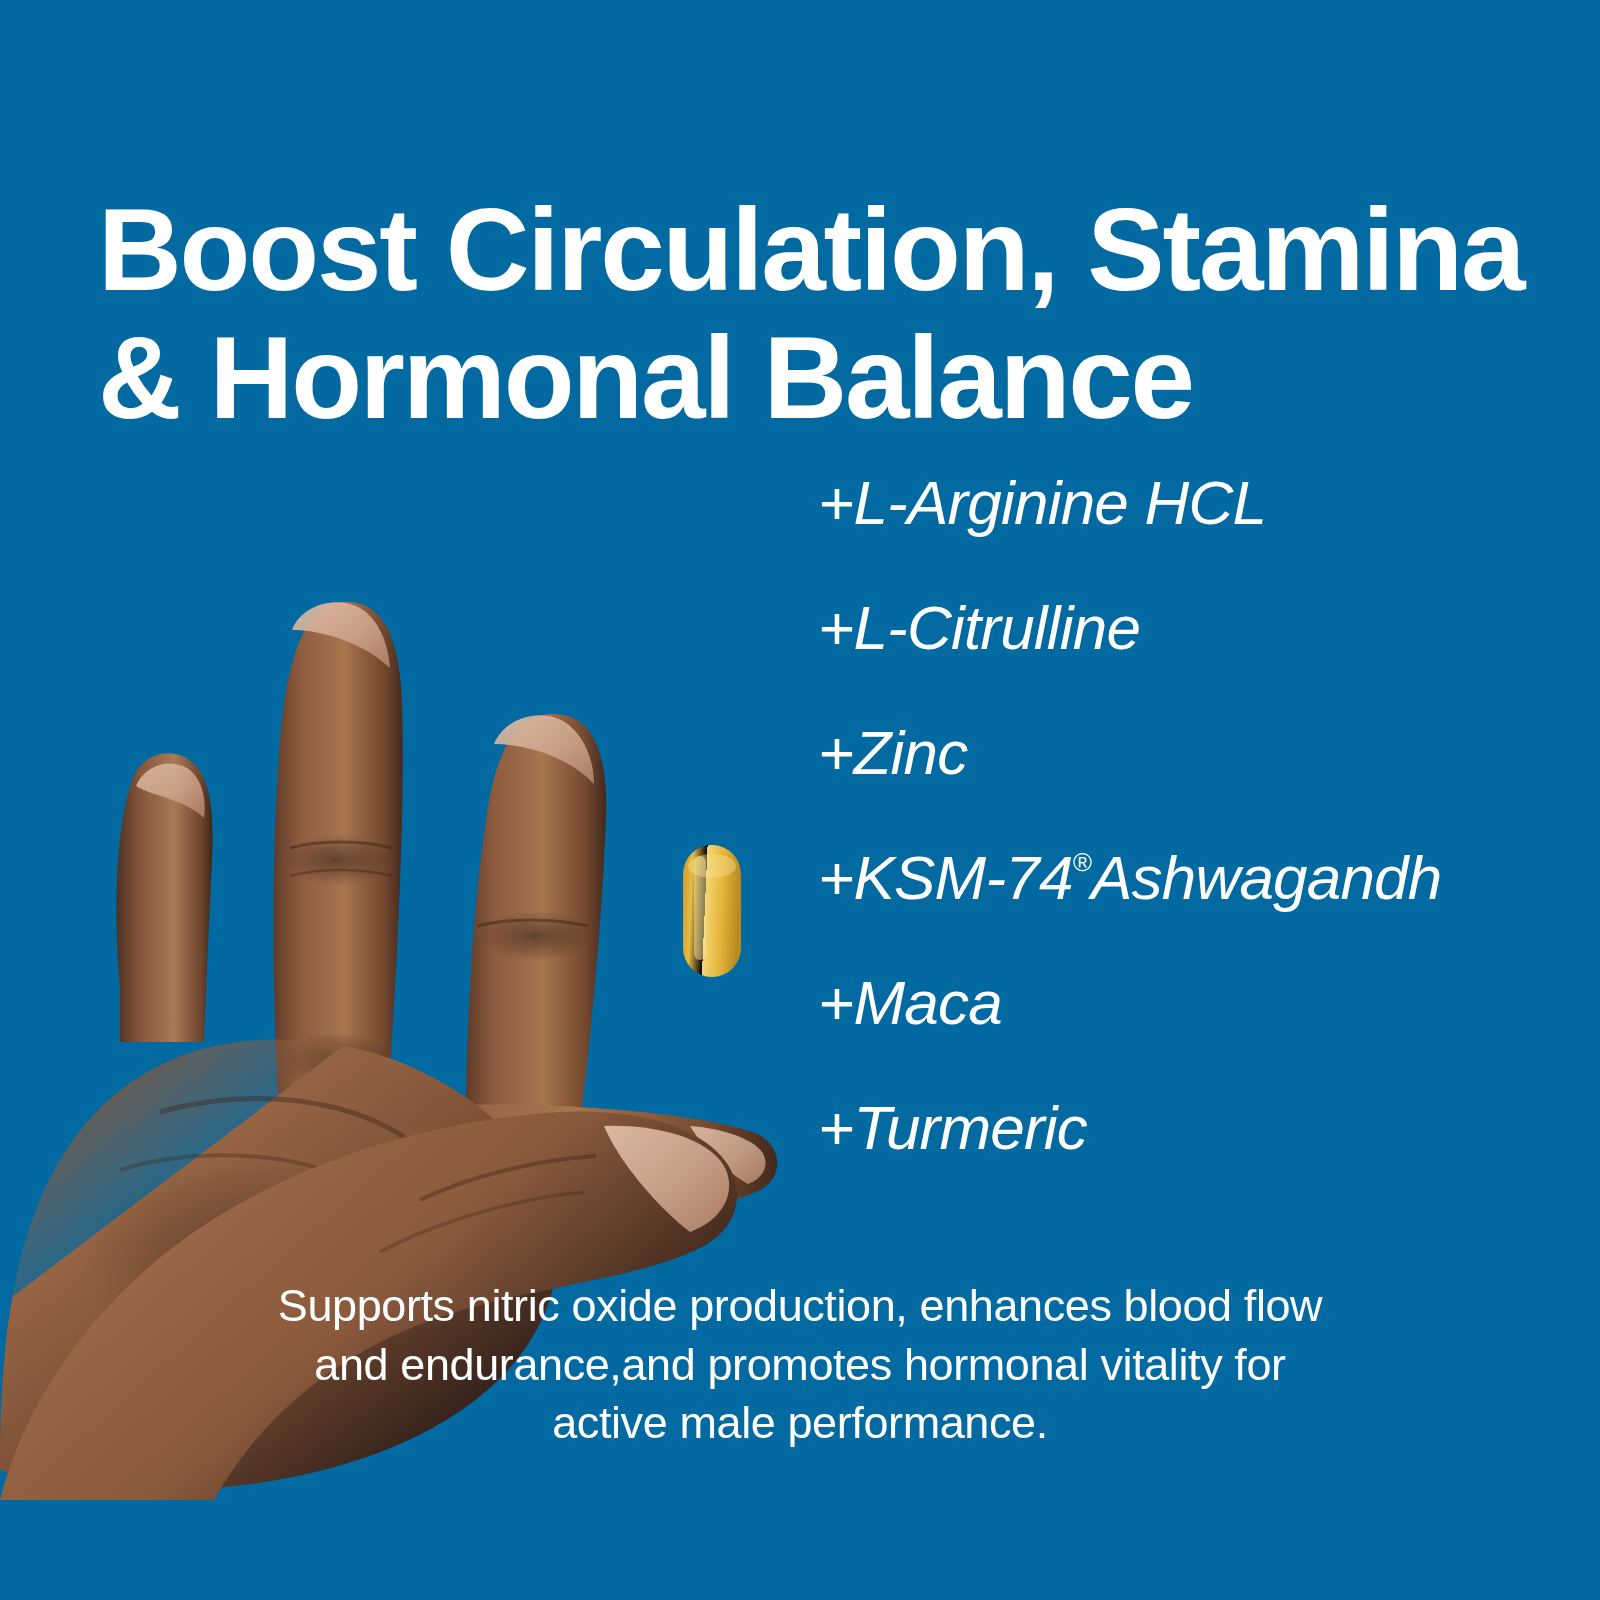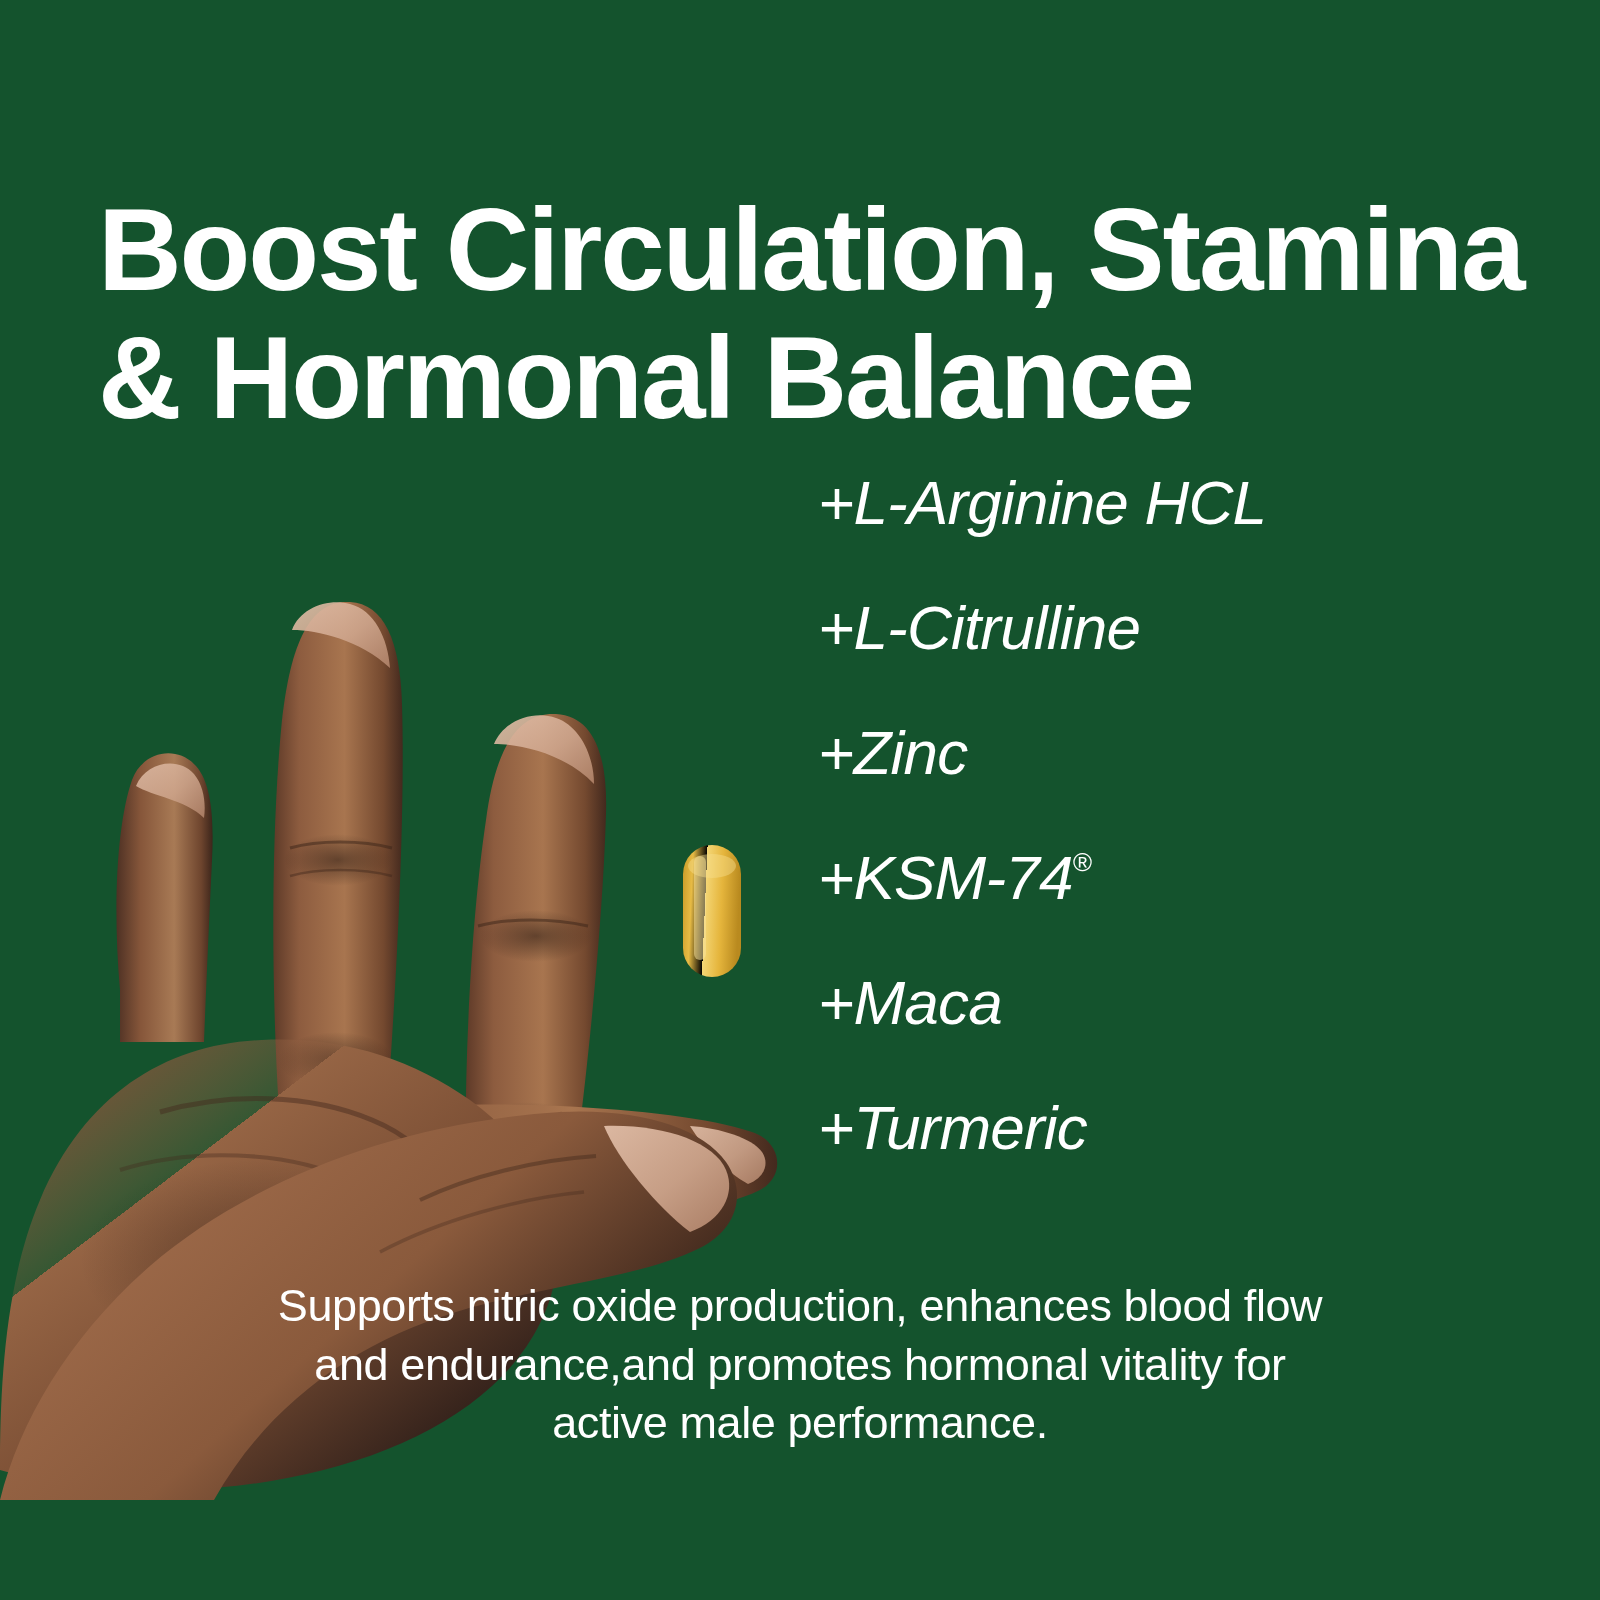--- a/index.html
+++ b/index.html
@@ -99,21 +99,21 @@
     left: 0;
     top: 300px;
     width: 800px;
     height: 1200px;
     z-index: 30;
   }
 </style>
 </head>
 <body>
 
-<div id="canvas" style="background: #14532d;">
+<div id="canvas" style="background: #0369a1;">
 
   <svg id="hand-photo" viewBox="0 0 800 1200" preserveAspectRatio="none">
     <defs>
       <linearGradient id="skinMain" x1="0" y1="0" x2="1" y2="0.3">
         <stop offset="0%" stop-color="#6d4430"></stop>
         <stop offset="22%" stop-color="#8b5a3e"></stop>
         <stop offset="50%" stop-color="#a06d4b"></stop>
         <stop offset="78%" stop-color="#7d4f36"></stop>
         <stop offset="100%" stop-color="#4a3026"></stop>
       </linearGradient>
@@ -237,20 +237,21 @@
 &amp; Hormonal Balance</h1>
 
   <ul id="ingredients" style="list-style:none;margin:0;padding:0;">
     <li class="ingredient">+L-Arginine HCL</li>
     <li class="ingredient">+L-Citrulline</li>
     <li class="ingredient">+Zinc</li>
     <li class="ingredient">
       <span>+</span>
         <span>KSM-74</span>
         <sup>®</sup>
+        <span>Ashwagandh</span>
     </li>
     <li class="ingredient">+Maca</li>
     <li class="ingredient">+Turmeric</li>
   </ul>
 
   <p id="body-copy">Supports nitric oxide production, enhances blood flow
 and endurance,and promotes hormonal vitality for
 active male performance.</p>
 
 </div>

